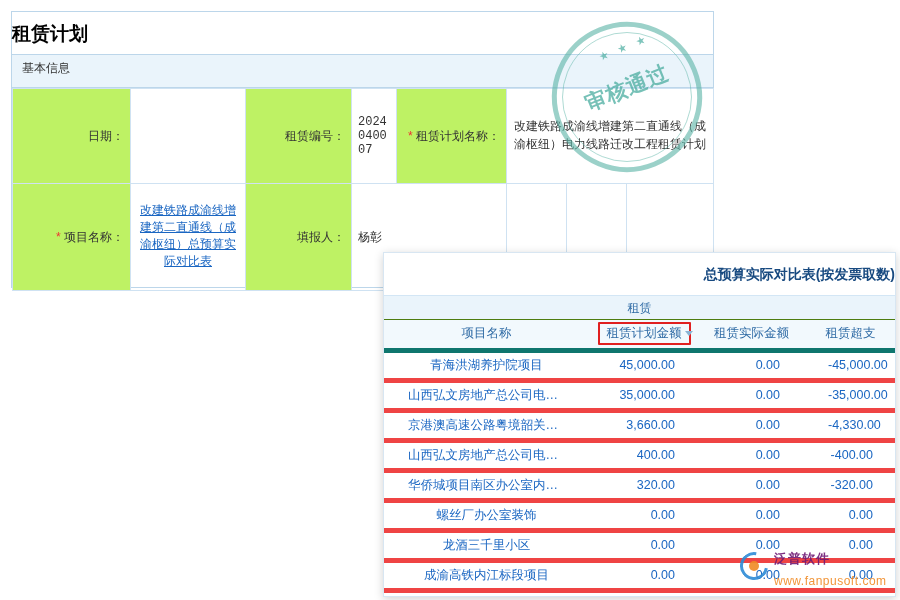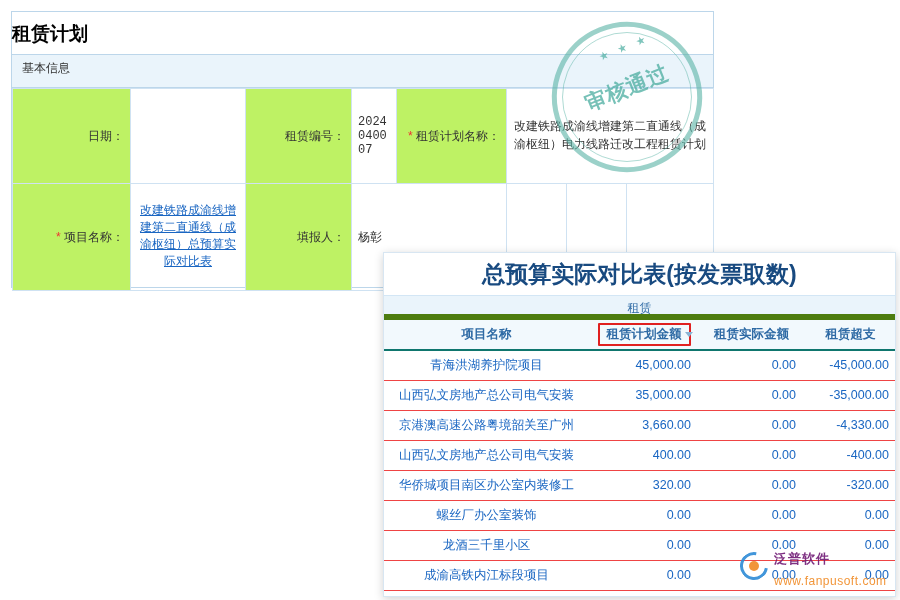--- a/index.html
+++ b/index.html
@@ -120,57 +120,57 @@
     left: 383px; top: 252px;
     width: 513px; height: 345px;
     background: #ffffff;
     border: 1px solid #d8e6f2;
     box-shadow: 0 2px 9px rgba(0,0,0,.18);
     overflow: hidden;
   }
   .cmp-title {
     height: 42px;
     line-height: 42px;
-    text-align: center;
-    font-size: 23px;
+    text-align: right;
+    font-size: 14px;
     font-weight: bold;
     color: #184a80;
     background: #ffffff;
   }
   .cmp-grp {
     height: 25px;
     line-height: 25px;
     text-align: center;
     font-size: 12px;
     color: #2f6ba5;
     background: #eaf4fb;
     border-top: 1px solid #d3e6f5;
-    border-bottom: 6px solid #4d7c0f;
+    border-bottom: 1px solid #4d7c0f;
   }
   table.cmp-tbl {
     width: 100%;
     border-collapse: collapse;
     table-layout: fixed;
   }
   table.cmp-tbl th {
     height: 30px;
     font-size: 12.5px;
-    font-weight: bold;
+    font-weight: normal;
     color: #2f6ba5;
     background: #f2f9fd;
-    border-bottom: 2px solid #0f766e;
+    border-bottom: 5px solid #0f766e;
     text-align: center;
     position: relative;
   }
   table.cmp-tbl td {
     height: 30px;
     font-size: 12.5px;
     color: #1a66c2;
-    border-bottom: 1px solid #ef4444;
-    padding: 0 8px;
+    border-bottom: 5px solid #ef4444;
+    padding: 0 24px;
   }
   td.c-name { text-align: center; white-space: nowrap; overflow: hidden; text-overflow: ellipsis; }
   td.c-num  { text-align: right; color: #333333; }
   td.c-zero { text-align: right; color: #1a66c2; }
   td.c-over { text-align: right; color: #333333; }
   .hl-box {
     display: inline-block;
     border: 2px solid #e02020;
     padding: 1px 7px;
     border-radius: 1px;

